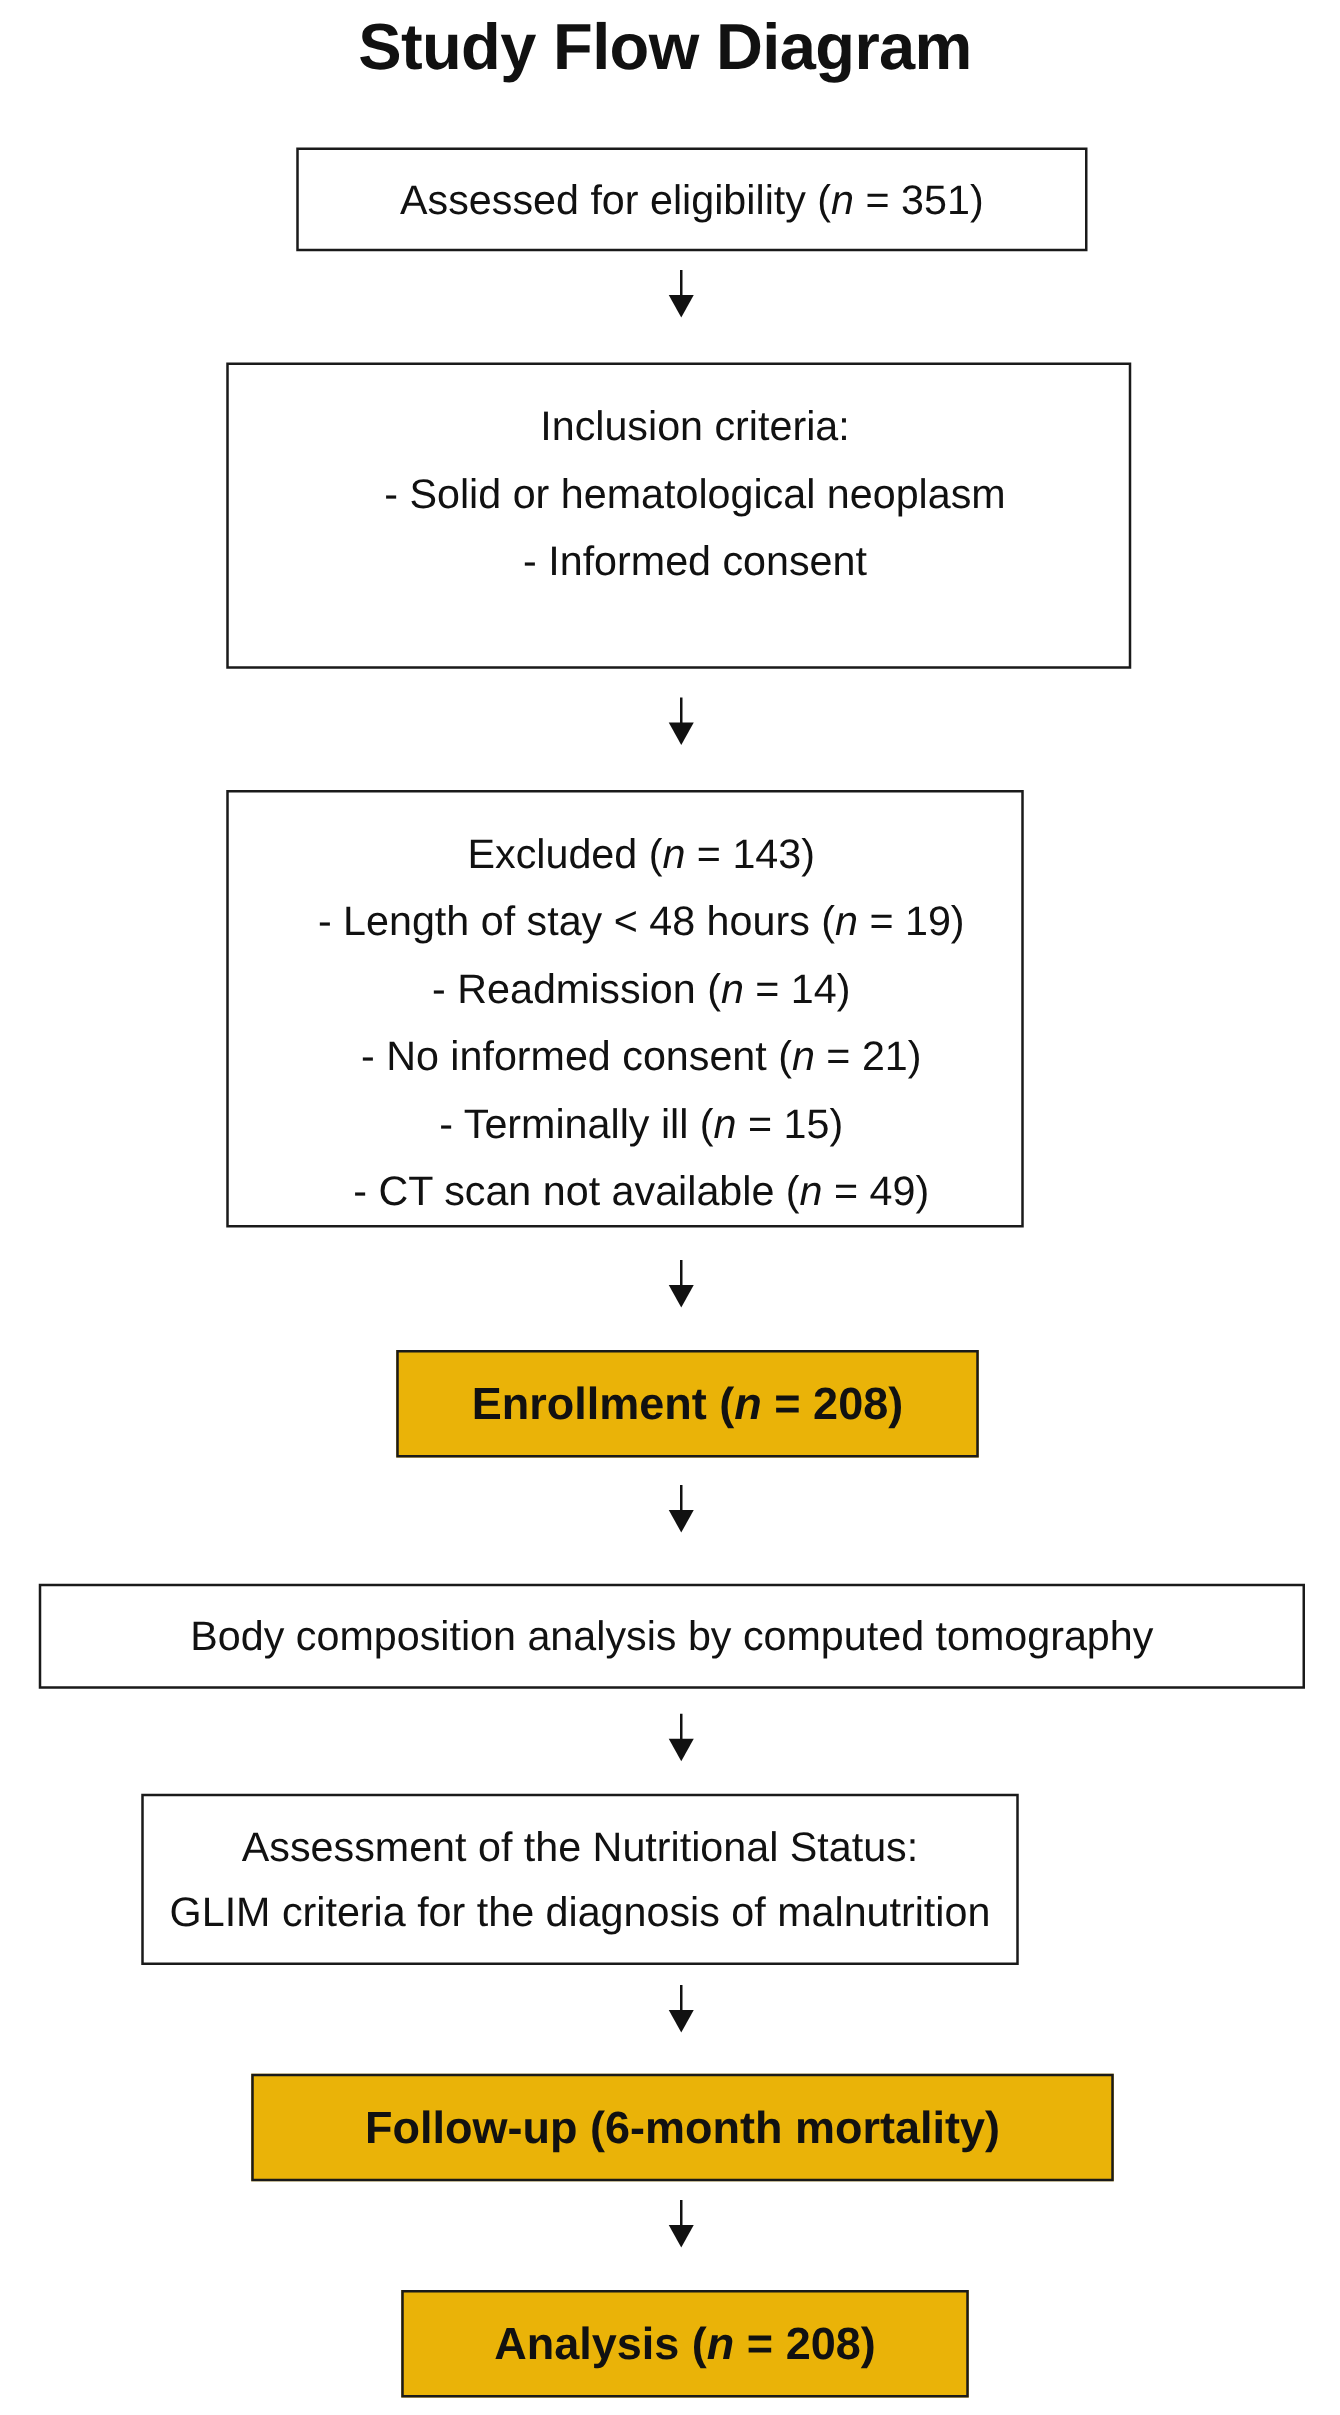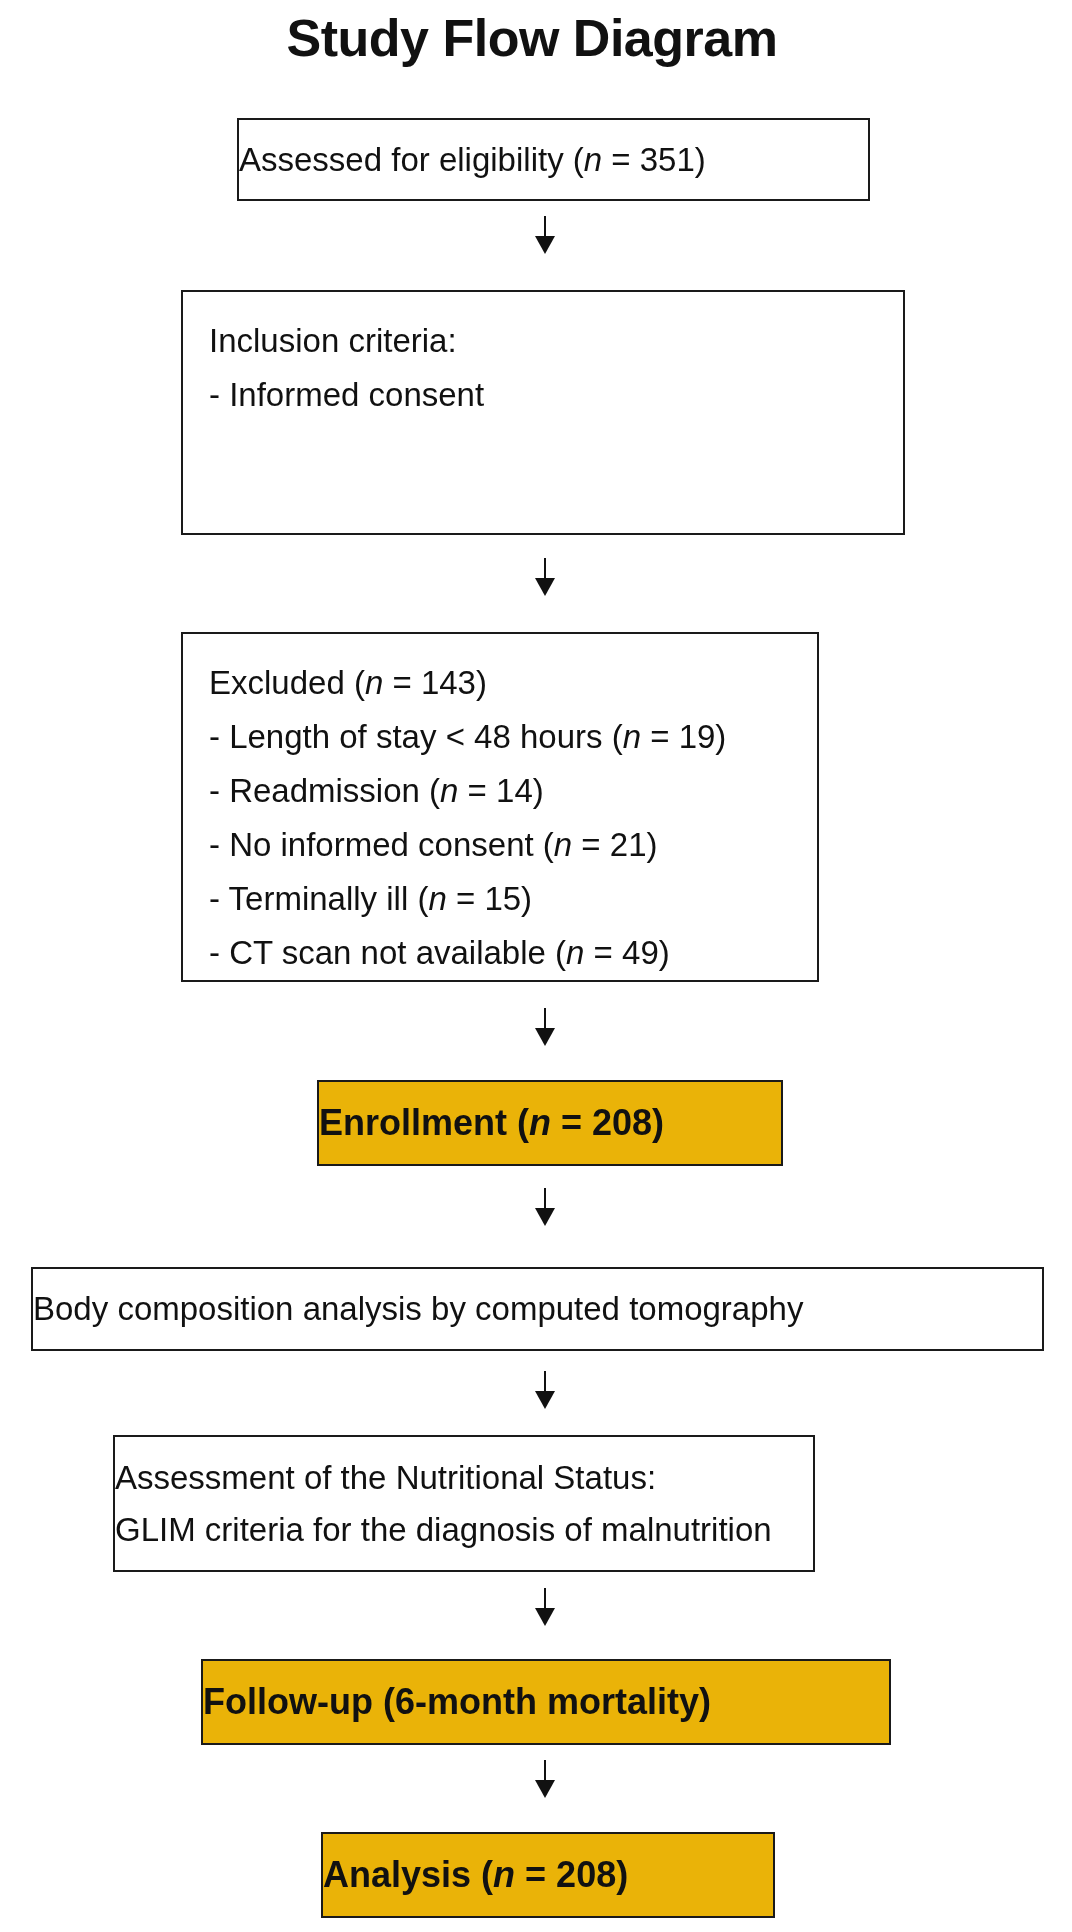--- a/index.html
+++ b/index.html
@@ -7,24 +7,24 @@
     width: 1072px; height: 1932px; position: relative; overflow: hidden;
     font-family: "Liberation Sans", "DejaVu Sans", sans-serif; color: #111;
   }
   .title {
     position: absolute; left: 0; top: 8px; width: 1064px; text-align: center;
     font-weight: bold; font-size: 52px; letter-spacing: -0.5px;
   }
   .box {
     position: absolute; box-sizing: border-box;
     border: 2.5px solid #1a1a1a; background: #ffffff;
-    font-size: 33px; line-height: 1.0;
+    font-size: 33px; line-height: 1.0; text-align: center;
   }
   .box.gray { background: #eab308; font-weight: bold; font-size: 36px; }
-  .box.center { display: flex; flex-direction: column; align-items: flex-start; justify-content: center; text-align: center; }
+  .box.center { display: flex; flex-direction: column; align-items: center; justify-content: center; text-align: center; }
   .box.list { padding: 22px 0 0 26px; }
   .box.list .line { height: 54px; line-height: 54px; white-space: nowrap; }
   .box.center .line { line-height: 52px; white-space: nowrap; }
   i { font-style: italic; }
   .arrow { position: absolute; width: 20px; }
   .arrow .shaft { position: absolute; left: 9px; top: 0; width: 2px; background: #111; }
   .arrow .head {
     position: absolute; left: 0; width: 0; height: 0;
     border-left: 10px solid transparent; border-right: 10px solid transparent; border-top: 18px solid #111;
   }
@@ -37,20 +37,21 @@
 <div class="box center" style="left:237px; top:118px; width:633px; height:83px;">
   <div class="line"><span>Assessed for eligibility (</span><i>n</i><span> = 351)</span></div>
 </div>
 <div class="arrow" style="left:535px; top:216px;">
     <div class="shaft" style="height:24px;"></div>
     <div class="head" style="top:20px;"></div>
   </div>
 
 <div class="box list" style="left:181px; top:290px; width:724px; height:245px;">
   <div class="line">Inclusion criteria:</div>
+  <div class="line">- Solid or hematological neoplasm</div>
   <div class="line">- Informed consent</div>
 </div>
 <div class="arrow" style="left:535px; top:558px;">
     <div class="shaft" style="height:24px;"></div>
     <div class="head" style="top:20px;"></div>
   </div>
 
 <div class="box list" style="left:181px; top:632px; width:638px; height:350px;">
   <div class="line"><span>Excluded (</span><i>n</i><span> = 143)</span></div>
   <div class="line"><span>- Length of stay &lt; 48 hours (</span><i>n</i><span> = 19)</span></div>

